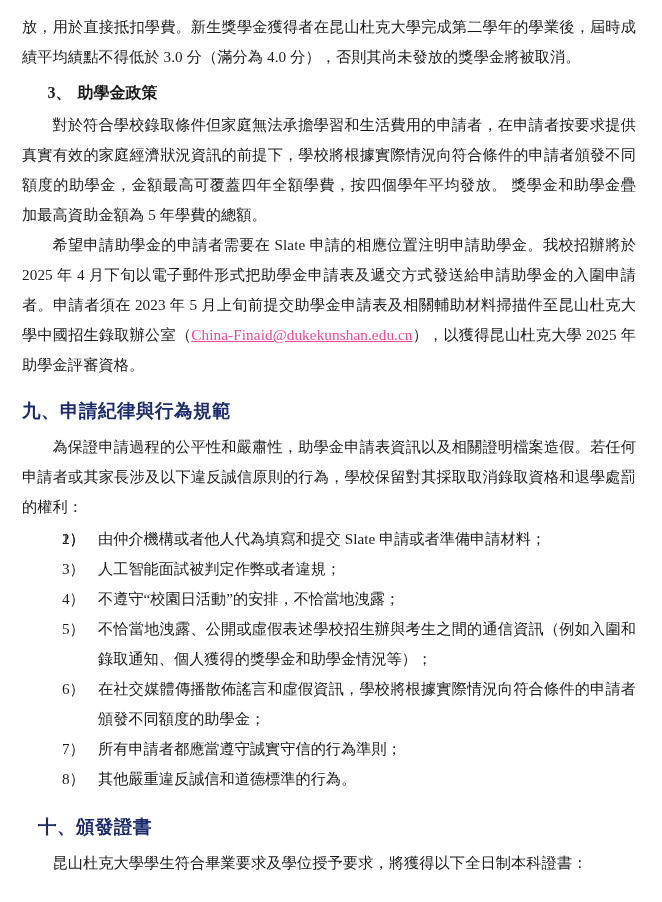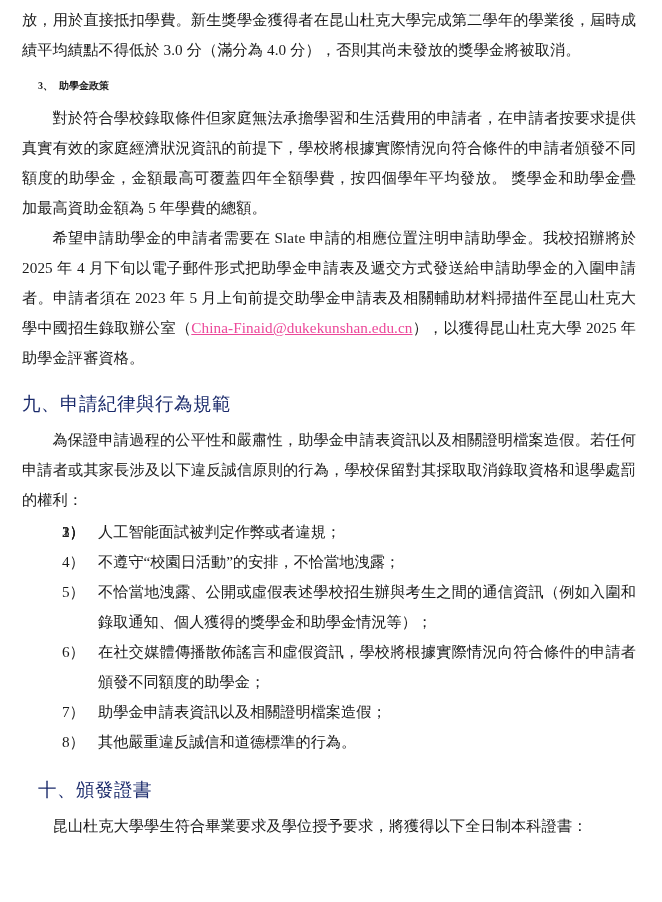--- a/index.html
+++ b/index.html
@@ -11,57 +11,57 @@
     width: 662px;
     height: 902px;
     font-family: "Liberation Serif", "DejaVu Serif", serif;
     color: #1a1a1a;
     overflow: hidden;
   }
   .page {
     width: 662px;
     height: 902px;
     box-sizing: border-box;
-    padding: 5px 26px 0 22px;
+    padding: 12px 26px 0 22px;
     position: relative;
   }
   p, div, li {
     box-sizing: border-box;
   }
   .para {
     font-size: 15.2px;
     line-height: 30px;
     text-align: justify;
     text-justify: inter-ideograph;
     margin: 0;
     letter-spacing: 0.1px;
   }
   .indent2 {
     text-indent: 2em;
   }
   .continued {
     text-indent: 0;
   }
   .heading-num {
-    font-size: 10px;
+    font-size: 16px;
     line-height: 30px;
     font-weight: bold;
     margin: 6px 0 2px 0;
     text-indent: 1.6em;
   }
   .heading-num .num {
     font-weight: bold;
   }
   .heading-num .txt {
     margin-left: 6px;
   }
   .section-head {
     font-size: 18.5px;
     line-height: 34px;
-    font-weight: normal;
+    font-weight: bold;
     color: #1a2a6b;
     margin: 14px 0 4px 0;
     letter-spacing: 0.5px;
   }
   .section-head-2 {
     margin-top: 16px;
     margin-left: 16px;
   }
   .link {
     color: #ec4899;
@@ -106,26 +106,26 @@
   <p class="para indent2"><span>希望申請助學金的申請者需要在 Slate 申請的相應位置注明申請助學金。我校招辦將於 2025 年 4 月下旬以電子郵件形式把助學金申請表及遞交方式發送給申請助學金的入圍申請者。申請者須在 2023 年 5 月上旬前提交助學金申請表及相關輔助材料掃描件至昆山杜克大學中國招生錄取辦公室（</span><a class="link" href="#">China-Finaid@dukekunshan.edu.cn</a><span>），以獲得昆山杜克大學 2025 年助學金評審資格。</span></p>
 
   <div class="section-head">
     <span>九、</span><span>申請紀律與行為規範</span>
   </div>
 
   <p class="para indent2">為保證申請過程的公平性和嚴肅性，助學金申請表資訊以及相關證明檔案造假。若任何申請者或其家長涉及以下違反誠信原則的行為，學校保留對其採取取消錄取資格和退學處罰的權利：</p>
 
   <ol class="rules">
     <li><span class="marker">1）</span></li>
-    <li><span class="marker">2）</span></li>
+    <li><span class="marker">2）</span><span>由仲介機構或者他人代為填寫和提交 Slate 申請或者準備申請材料；</span></li>
     <li><span class="marker">3）</span><span>人工智能面試被判定作弊或者違規；</span></li>
     <li><span class="marker">4）</span><span>不遵守“校園日活動”的安排，不恰當地洩露；</span></li>
     <li><span class="marker">5）</span><span>不恰當地洩露、公開或虛假表述學校招生辦與考生之間的通信資訊（例如入圍和錄取通知、個人獲得的獎學金和助學金情況等）；</span></li>
     <li><span class="marker">6）</span><span>在社交媒體傳播散佈謠言和虛假資訊，學校將根據實際情況向符合條件的申請者頒發不同額度的助學金；</span></li>
-    <li><span class="marker">7）</span><span>助學金申請表資訊以及相關證明檔案造假；</span></li>
+    <li><span class="marker">7）</span><span>所有申請者都應當遵守誠實守信的行為準則；</span></li>
     <li><span class="marker">8）</span><span>其他嚴重違反誠信和道德標準的行為。</span></li>
   </ol>
 
   <div class="section-head section-head-2">
     <span>十、</span><span>頒發證書</span>
   </div>
 
   <p class="para indent2 tail">昆山杜克大學學生符合畢業要求及學位授予要求，將獲得以下全日制本科證書：</p>
 
 </div>

